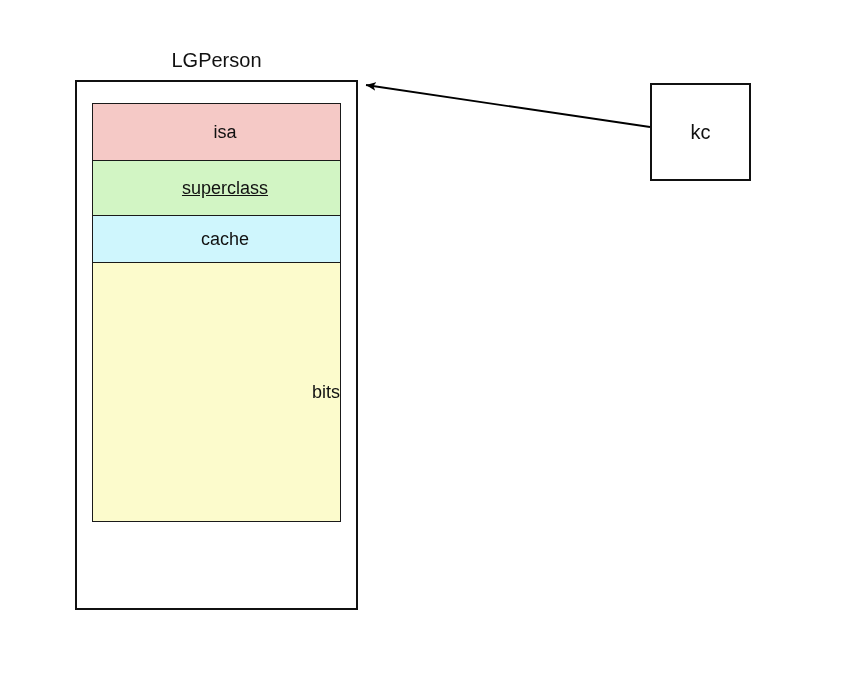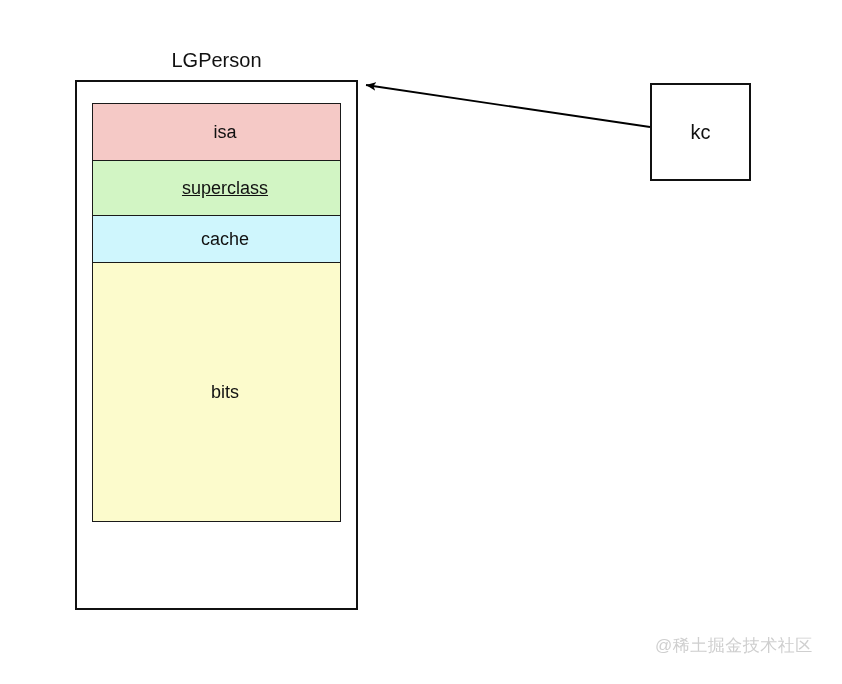--- a/index.html
+++ b/index.html
@@ -128,33 +128,32 @@
   <div class="field-stack">
     <div class="field-row isa" style="background:#f5c9c6;">
       <span>isa</span>
     </div>
     <div class="field-row superclass" style="background:#d2f5c4;">
       <span>superclass</span>
     </div>
     <div class="field-row cache" style="background:#cff6fd;">
       <span>cache</span>
     </div>
-    <div class="field-row bits" style="background:#fcfbcc;">
+    <div class="field-row bits" style="background:#fcfbcc;justify-content:flex-end;">
       <span>bits</span>
     </div>
   </div>
 
   <div class="kc-box">
     <span>kc</span>
   </div>
 
   <svg class="arrow-layer" width="842" height="684" viewBox="0 0 842 684">
     <defs>
       <marker id="arrowhead" markerWidth="12" markerHeight="10" refX="10" refY="5" orient="auto" markerUnits="userSpaceOnUse">
         <path d="M10,5 L0,0.6 L2.6,5 L0,9.4 Z" fill="#000000"></path>
       </marker>
     </defs>
     <line x1="650" y1="127" x2="366" y2="85" stroke="#000000" stroke-width="1.8" marker-end="url(#arrowhead)"></line>
   </svg>
 
-  <div class="watermark">@稀土掘金技术社区</div>
 
 </div>
 
 </body></html>

